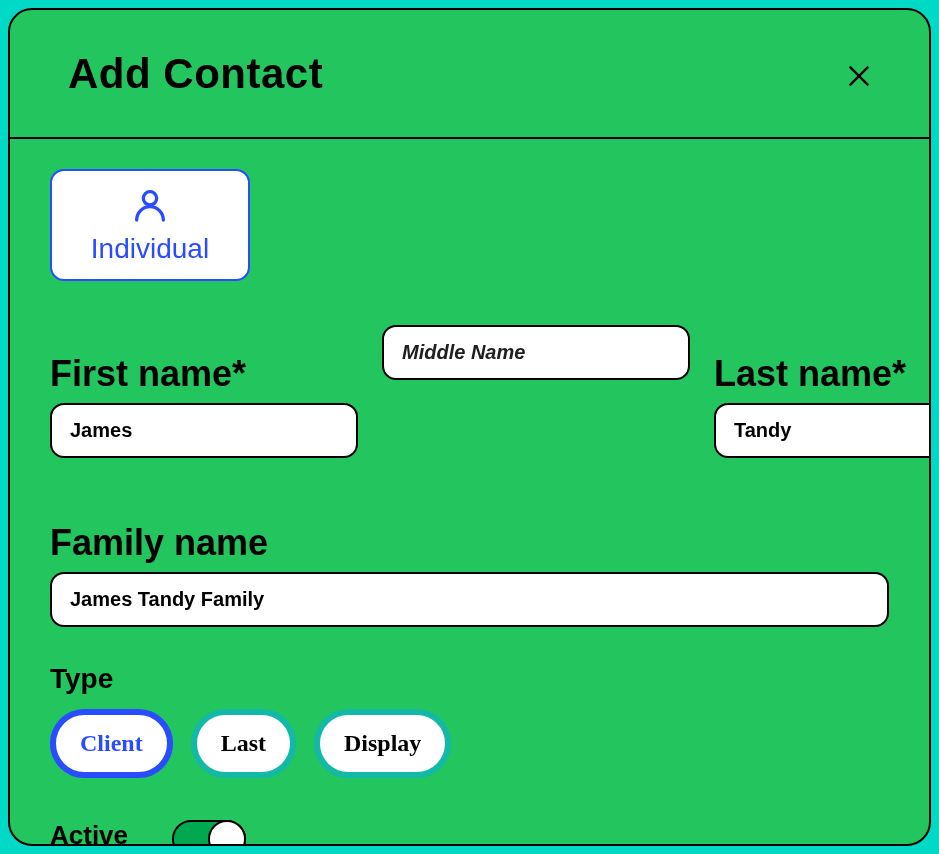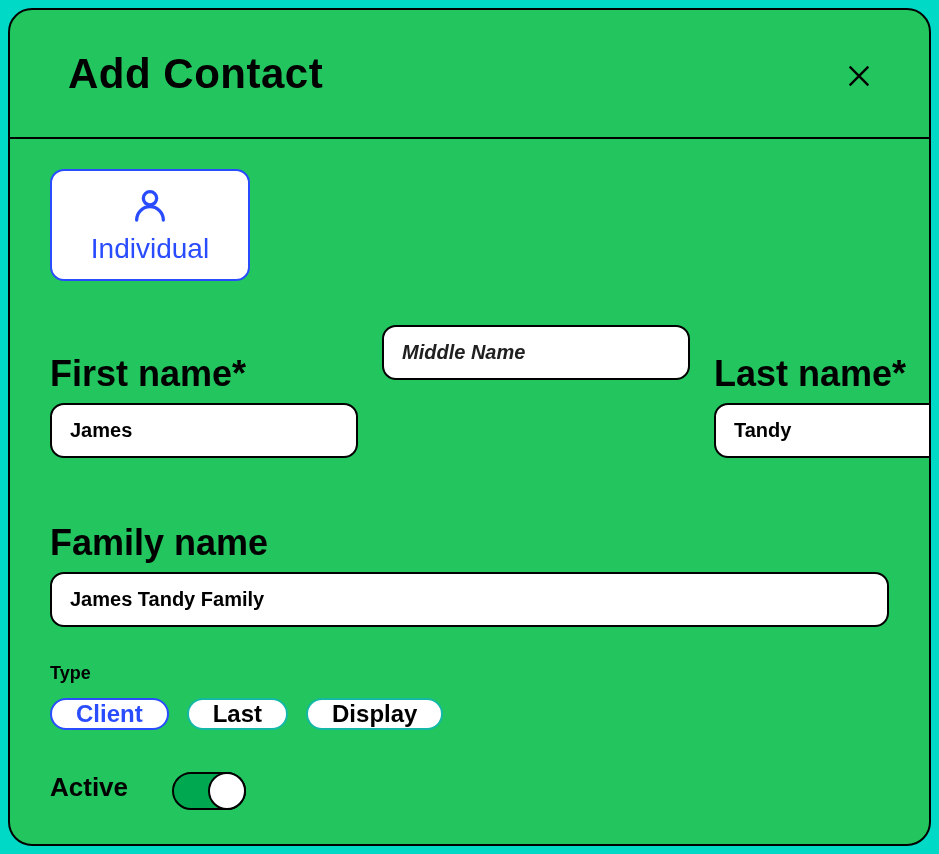--- a/index.html
+++ b/index.html
@@ -116,37 +116,37 @@
     }
     .text-input::placeholder {
       font-style: italic;
       font-weight: 600;
       color: #202020;
     }
     .type-section {
       margin-bottom: 42px;
     }
     .type-label {
-      font-size: 18px;
+      font-size: 28px;
       font-weight: 700;
       margin-bottom: 14px;
     }
     .chip-row {
       display: flex;
       gap: 18px;
     }
     .chip {
-      border: 2px solid #14b8a6;
+      border: 6px solid #14b8a6;
       background: #fff;
       border-radius: 999px;
-      padding: 0 24px;
+      padding: 15px 24px;
       font-size: 24px;
       font-weight: 700;
       cursor: pointer;
-      font-family: Liberation Sans, sans-serif;
+      font-family: Liberation Serif, serif;
     }
     .chip.selected {
       border-color: #294cff;
       color: #294cff;
     }
     .active-row {
       display: flex;
       align-items: flex-start;
       gap: 44px;
     }

